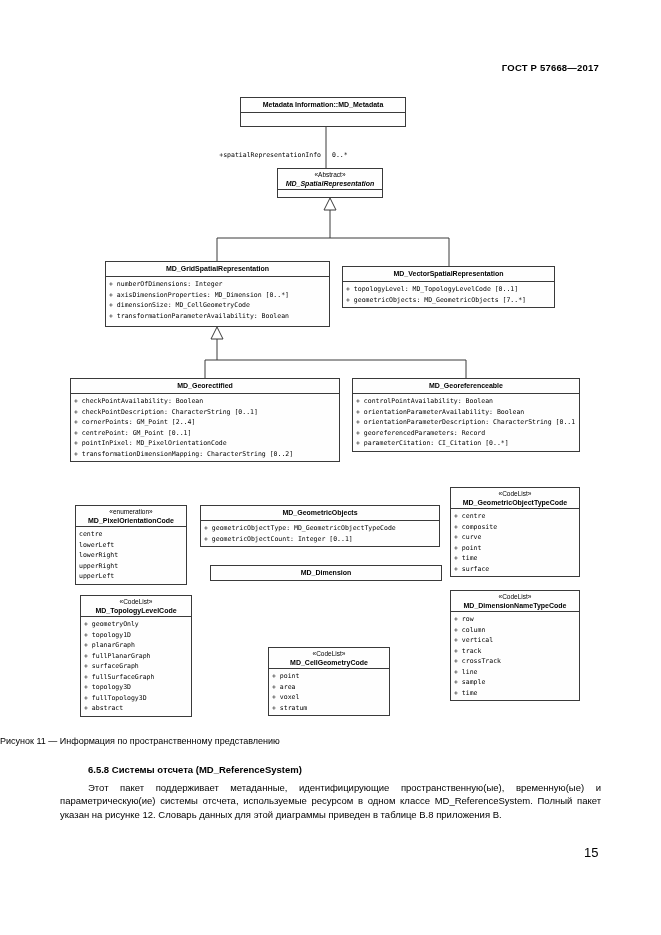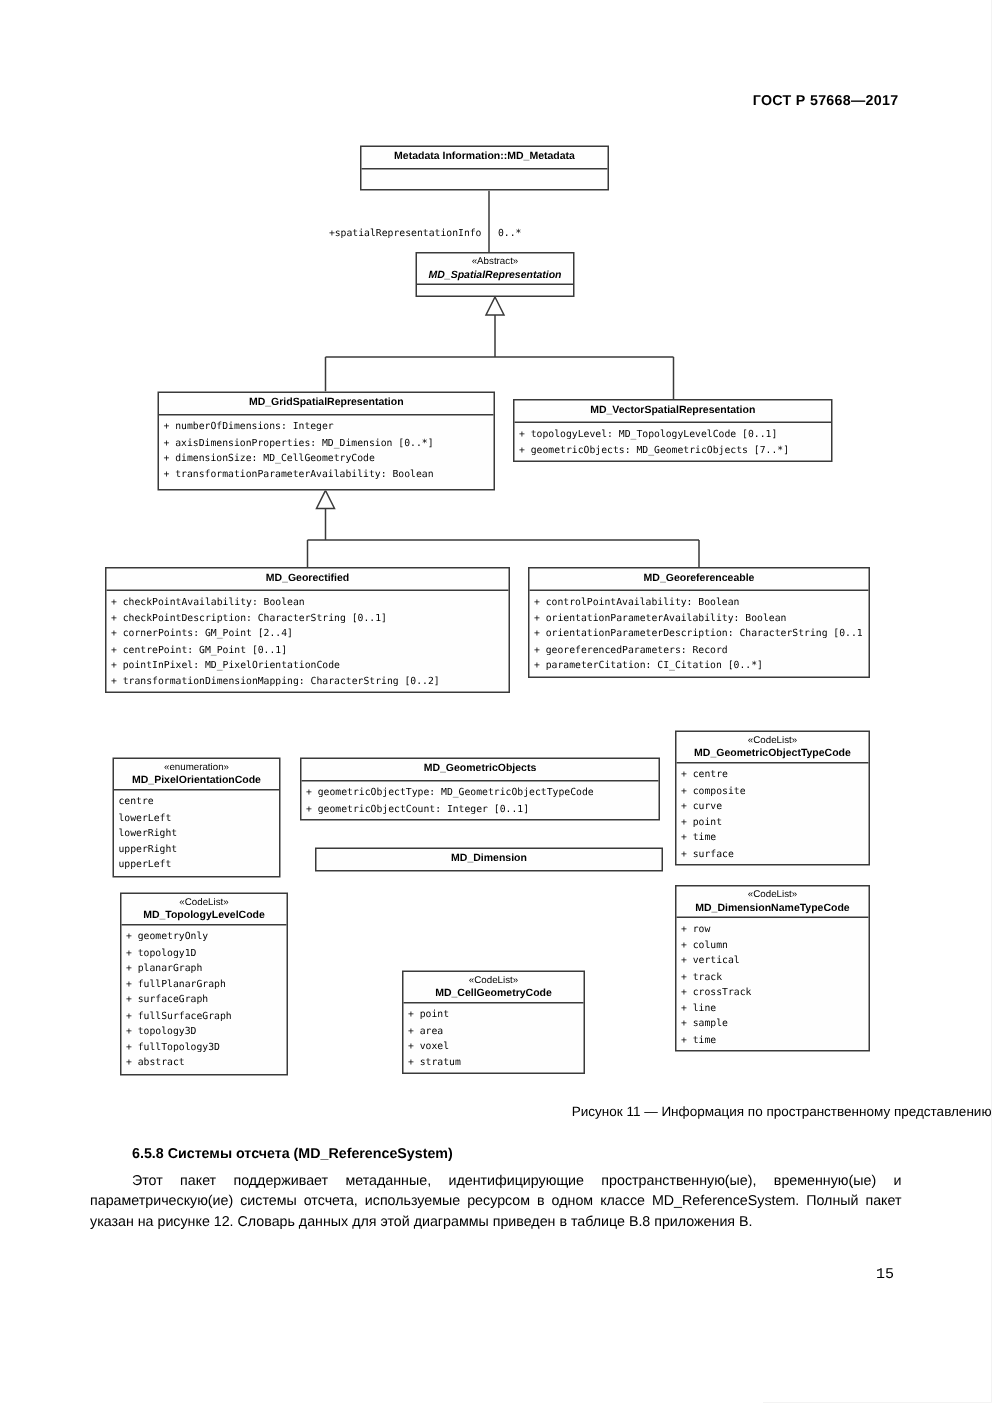--- a/index.html
+++ b/index.html
@@ -38,31 +38,31 @@
   .lbl {
     position:absolute;
     font-family:"DejaVu Sans Mono", monospace;
     font-size:6.5px; line-height:8px; background:#fff; padding:0 1px;
   }
   .assoc-role { right:339px; top:151px; }
   .assoc-mult { left:331px;  top:151px; }
 
   .caption {
     position:absolute; top:736px; left:0; width:661px;
-    text-align:right; font-size:9px;
+    text-align:left; font-size:9px;
   }
   .heading {
     position:absolute; top:764px; left:88px;
     font-size:9.5px; font-weight:bold;
   }
   .body-par {
     position:absolute; top:781px; left:60px; width:541px;
     font-size:9.5px; line-height:1.4; text-align:justify; text-indent:28px;
   }
-  .pagenum { position:absolute; top:845px; left:584px; font-size:10px;font-family:Liberation Mono, monospace; }
+  .pagenum { position:absolute; top:845px; left:584px; font-size:13px; }
 </style>
 </head>
 <body>
 
 <div class="page">
 
   <div class="doc-header">ГОСТ Р 57668—2017</div>
 
   <div class="diagram">
 

